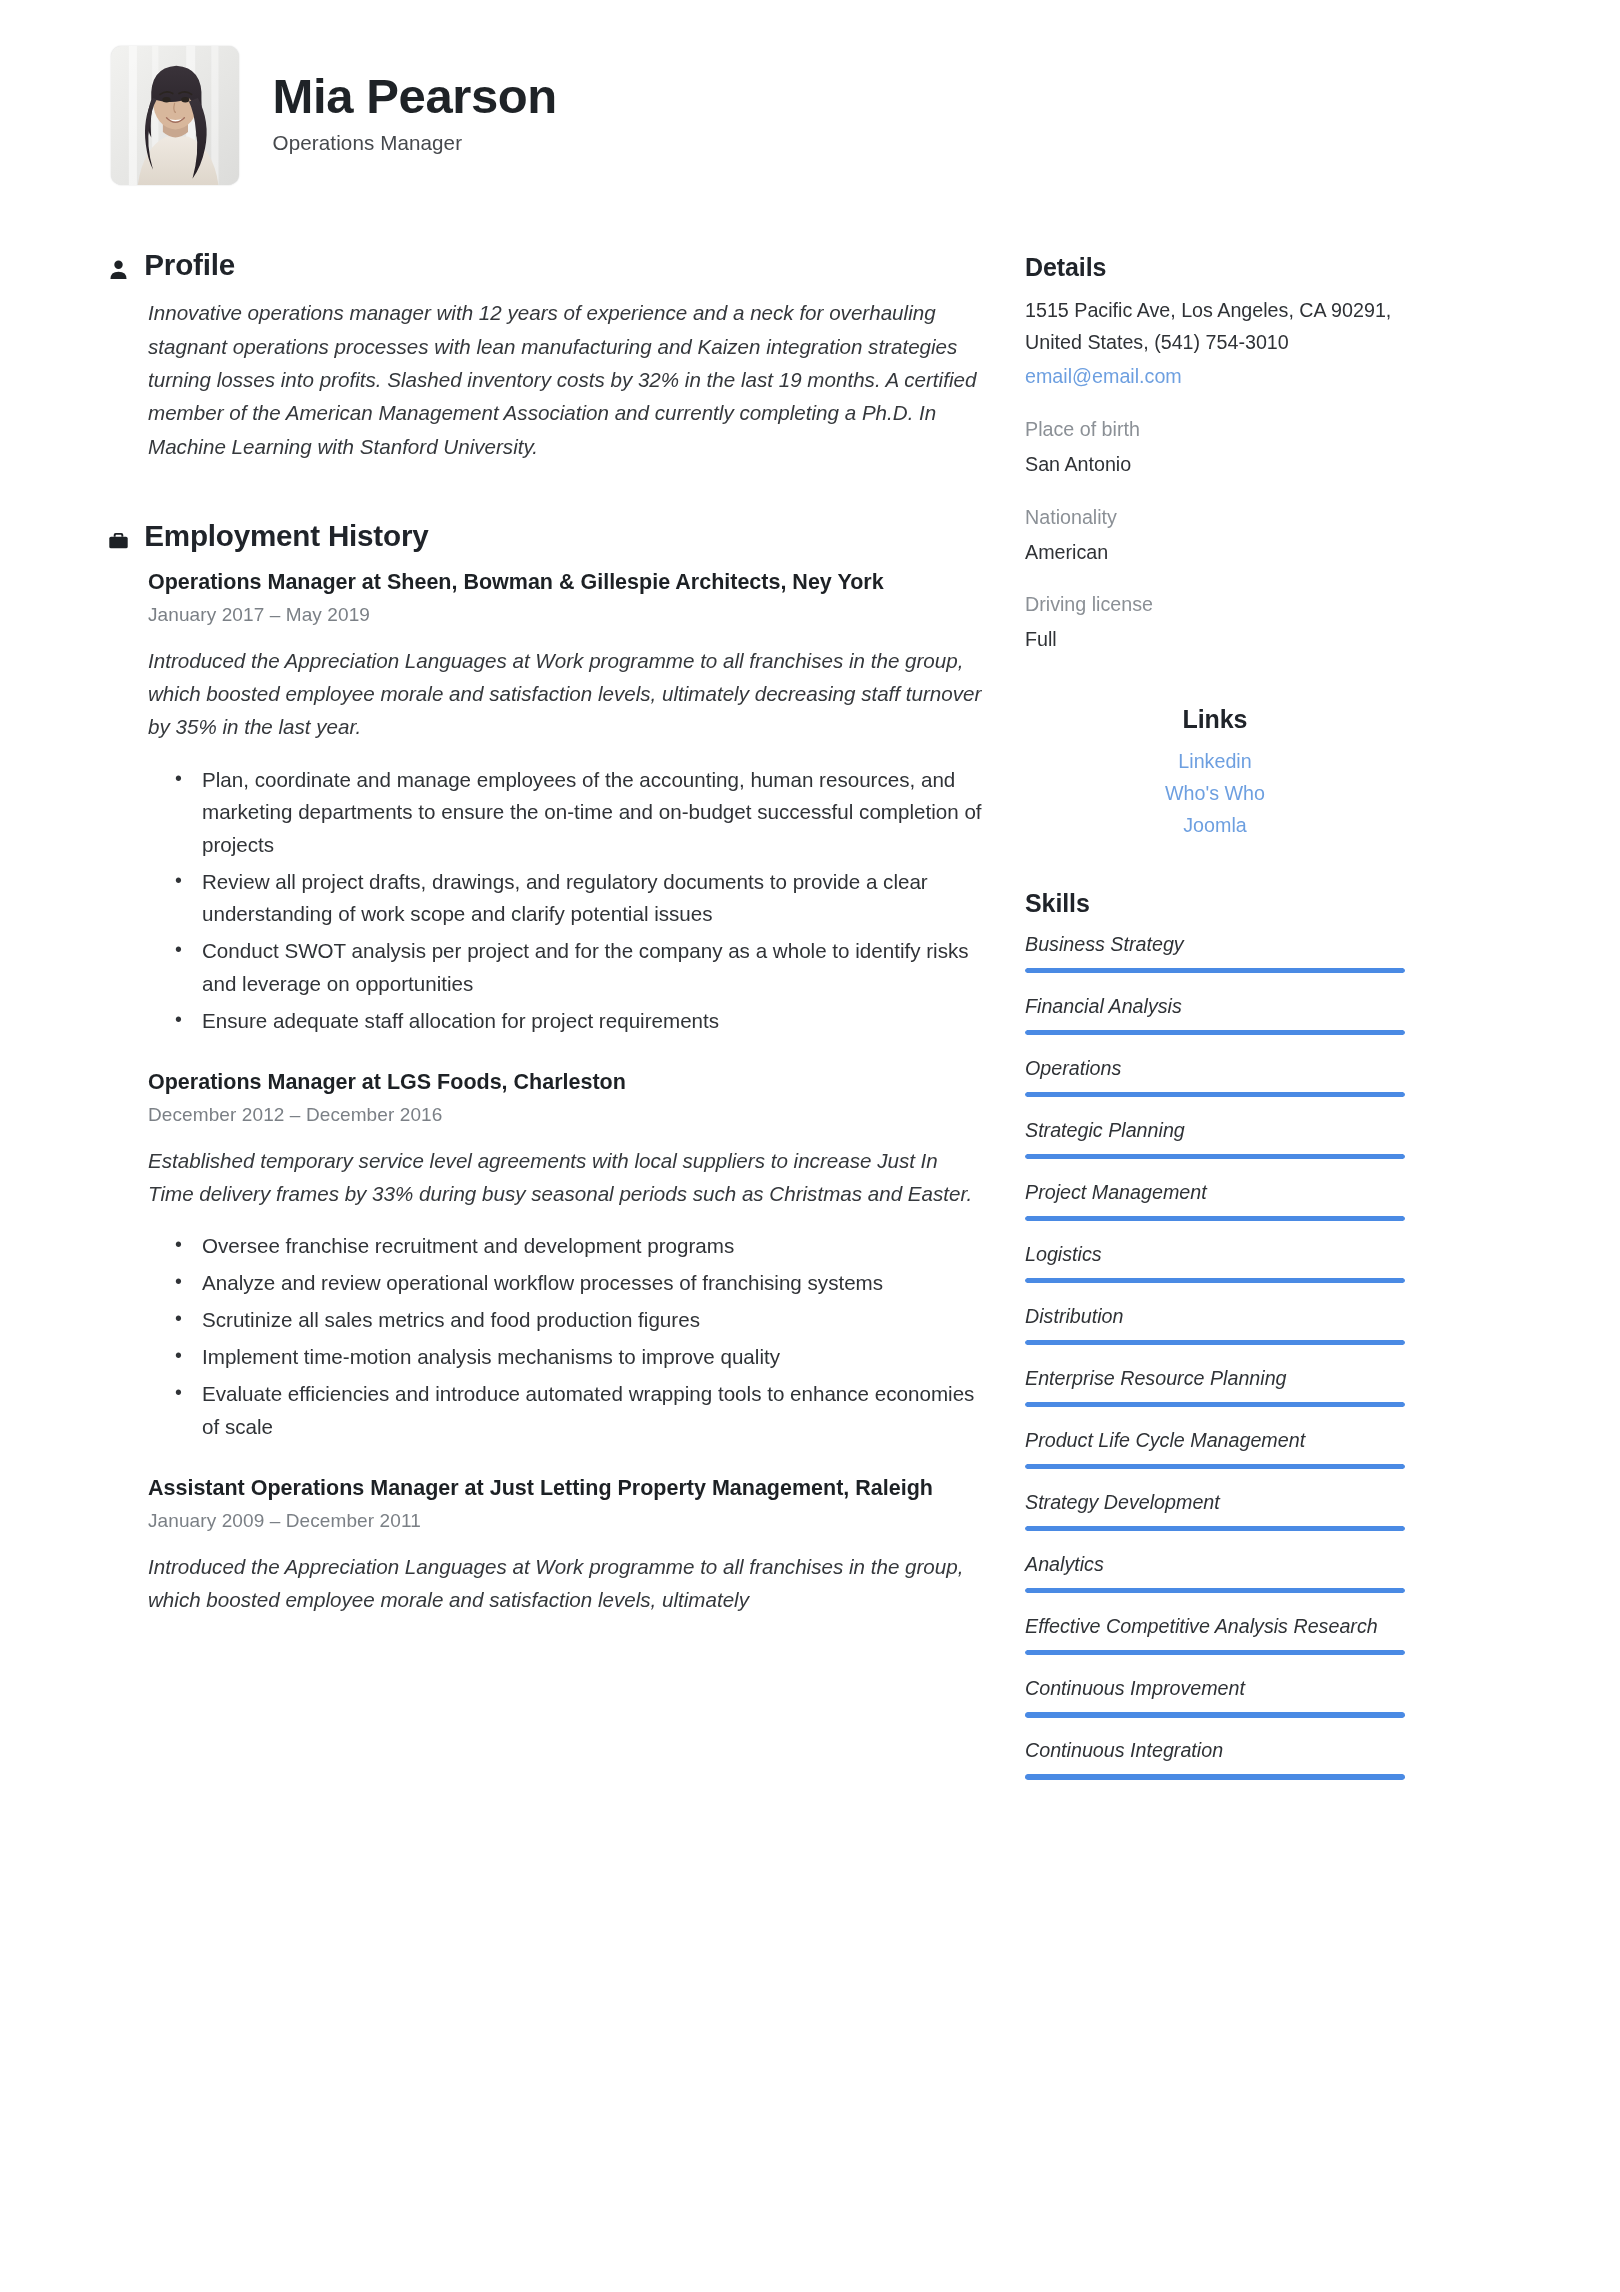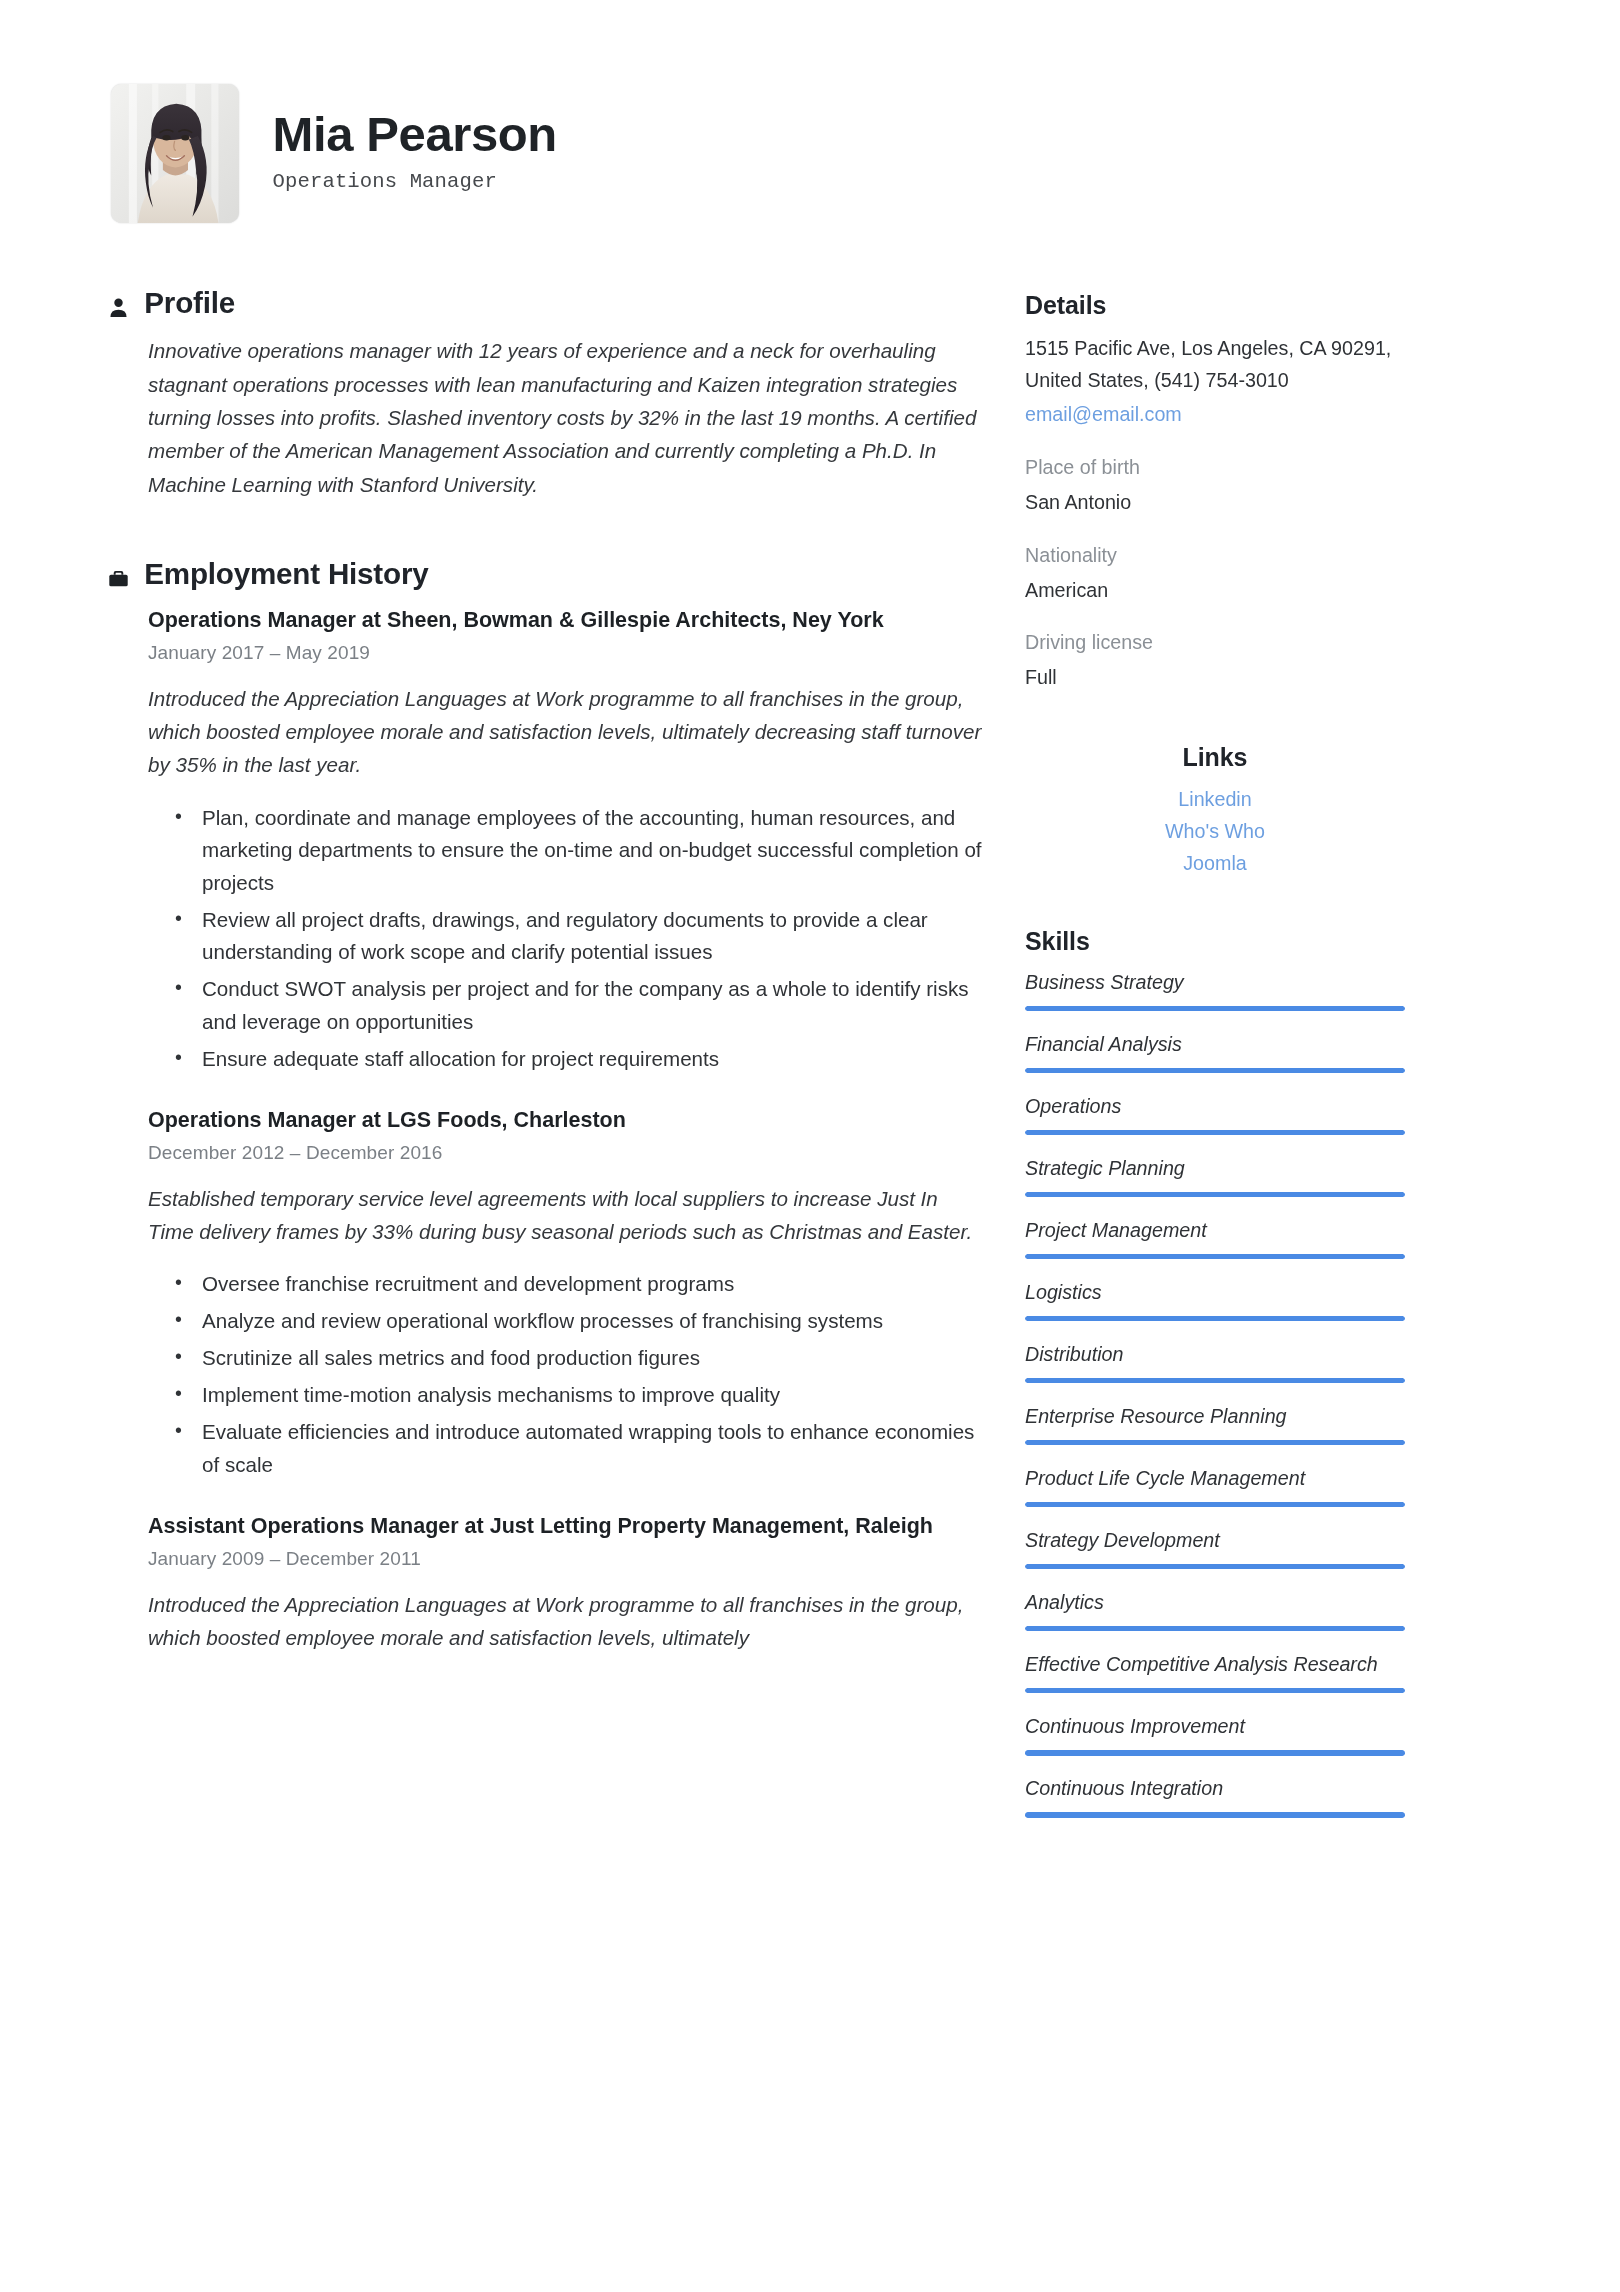--- a/index.html
+++ b/index.html
@@ -13,21 +13,21 @@
   body {
     font-family: "Liberation Sans", sans-serif;
     color: #333333;
     position: relative;
     overflow: hidden;
   }
 
   .page {
     width: 1620px;
     height: 1997px;
-    padding: 84px 125px 0 107px;
+    padding: 46px 125px 0 107px;
     position: relative;
   }
 
   
   .header {
     display: flex;
     align-items: center;
     gap: 34px;
     margin-bottom: 63px;
     padding-left: 3.6px;
@@ -54,21 +54,20 @@
     letter-spacing: -0.4px;
     color: #1f2327;
     line-height: 1.05;
     margin-bottom: 9px;
   }
 
   .job-title {
     font-size: 20.6px;
     color: #46494d;
     letter-spacing: 0.1px;
-    font-family: Liberation Mono, monospace;
   }
 
   
   .columns { display: flex; align-items: flex-start; }
 
   .col-main { width: 918px; flex: none; padding-right: 36px; }
 
   .col-side { width: 380px; flex: none; padding-top: 5.4px; }
 
   

